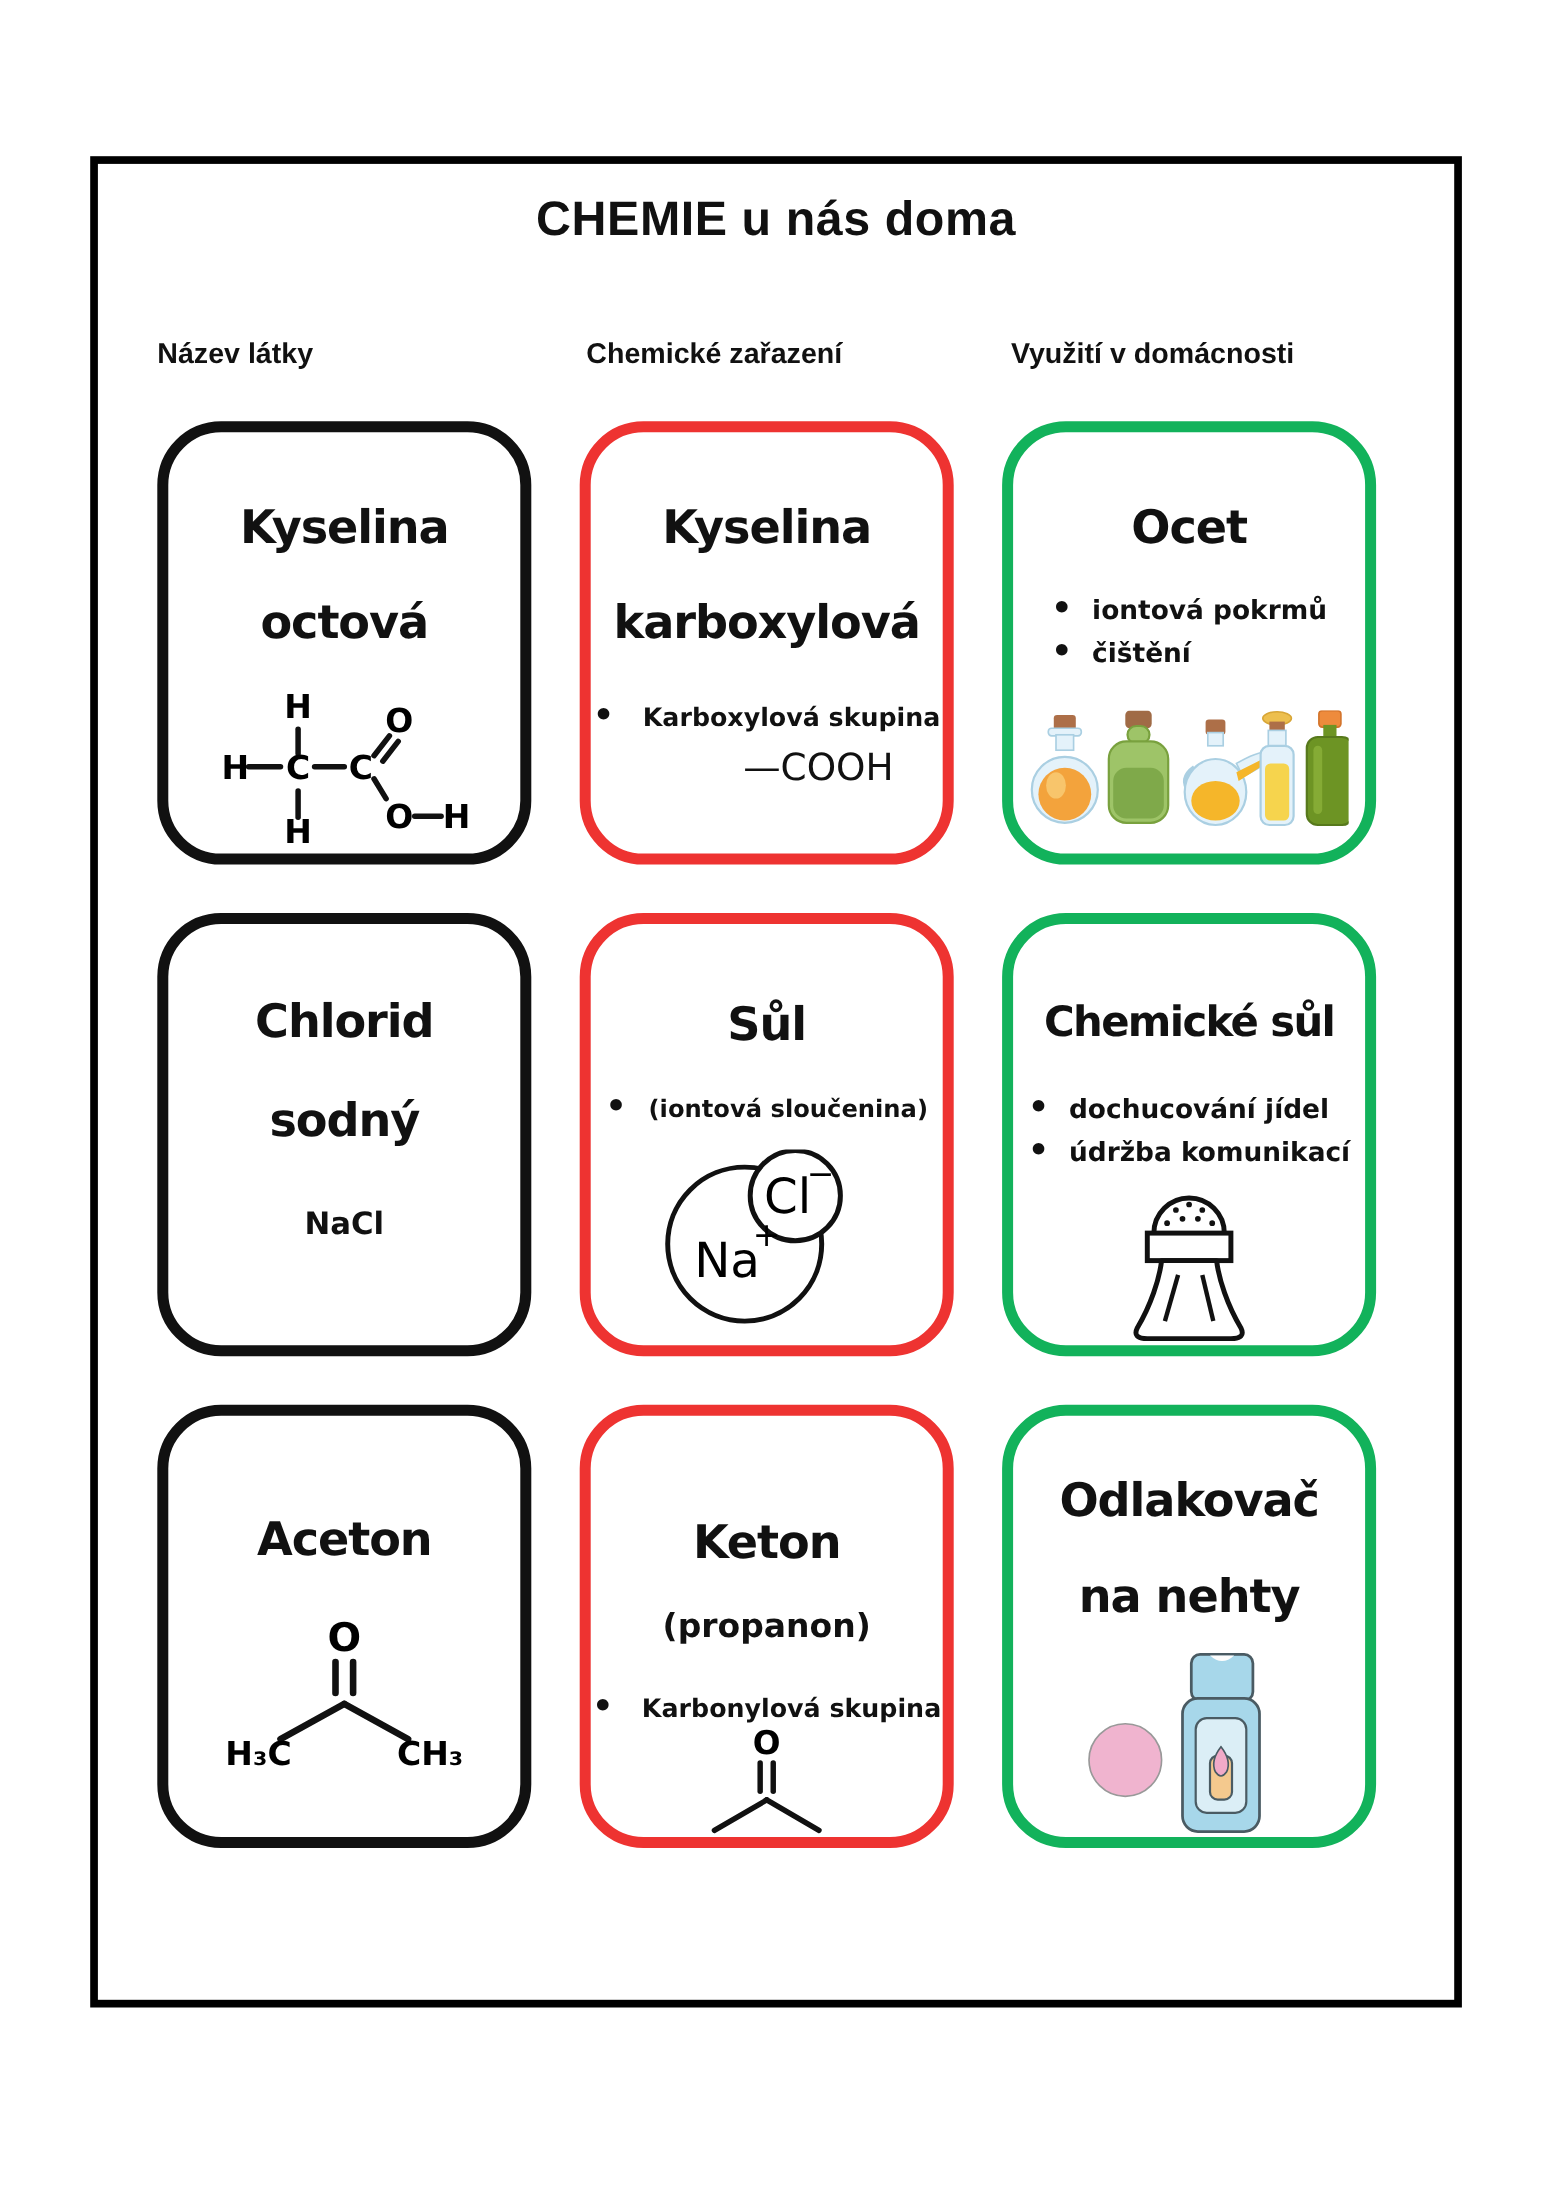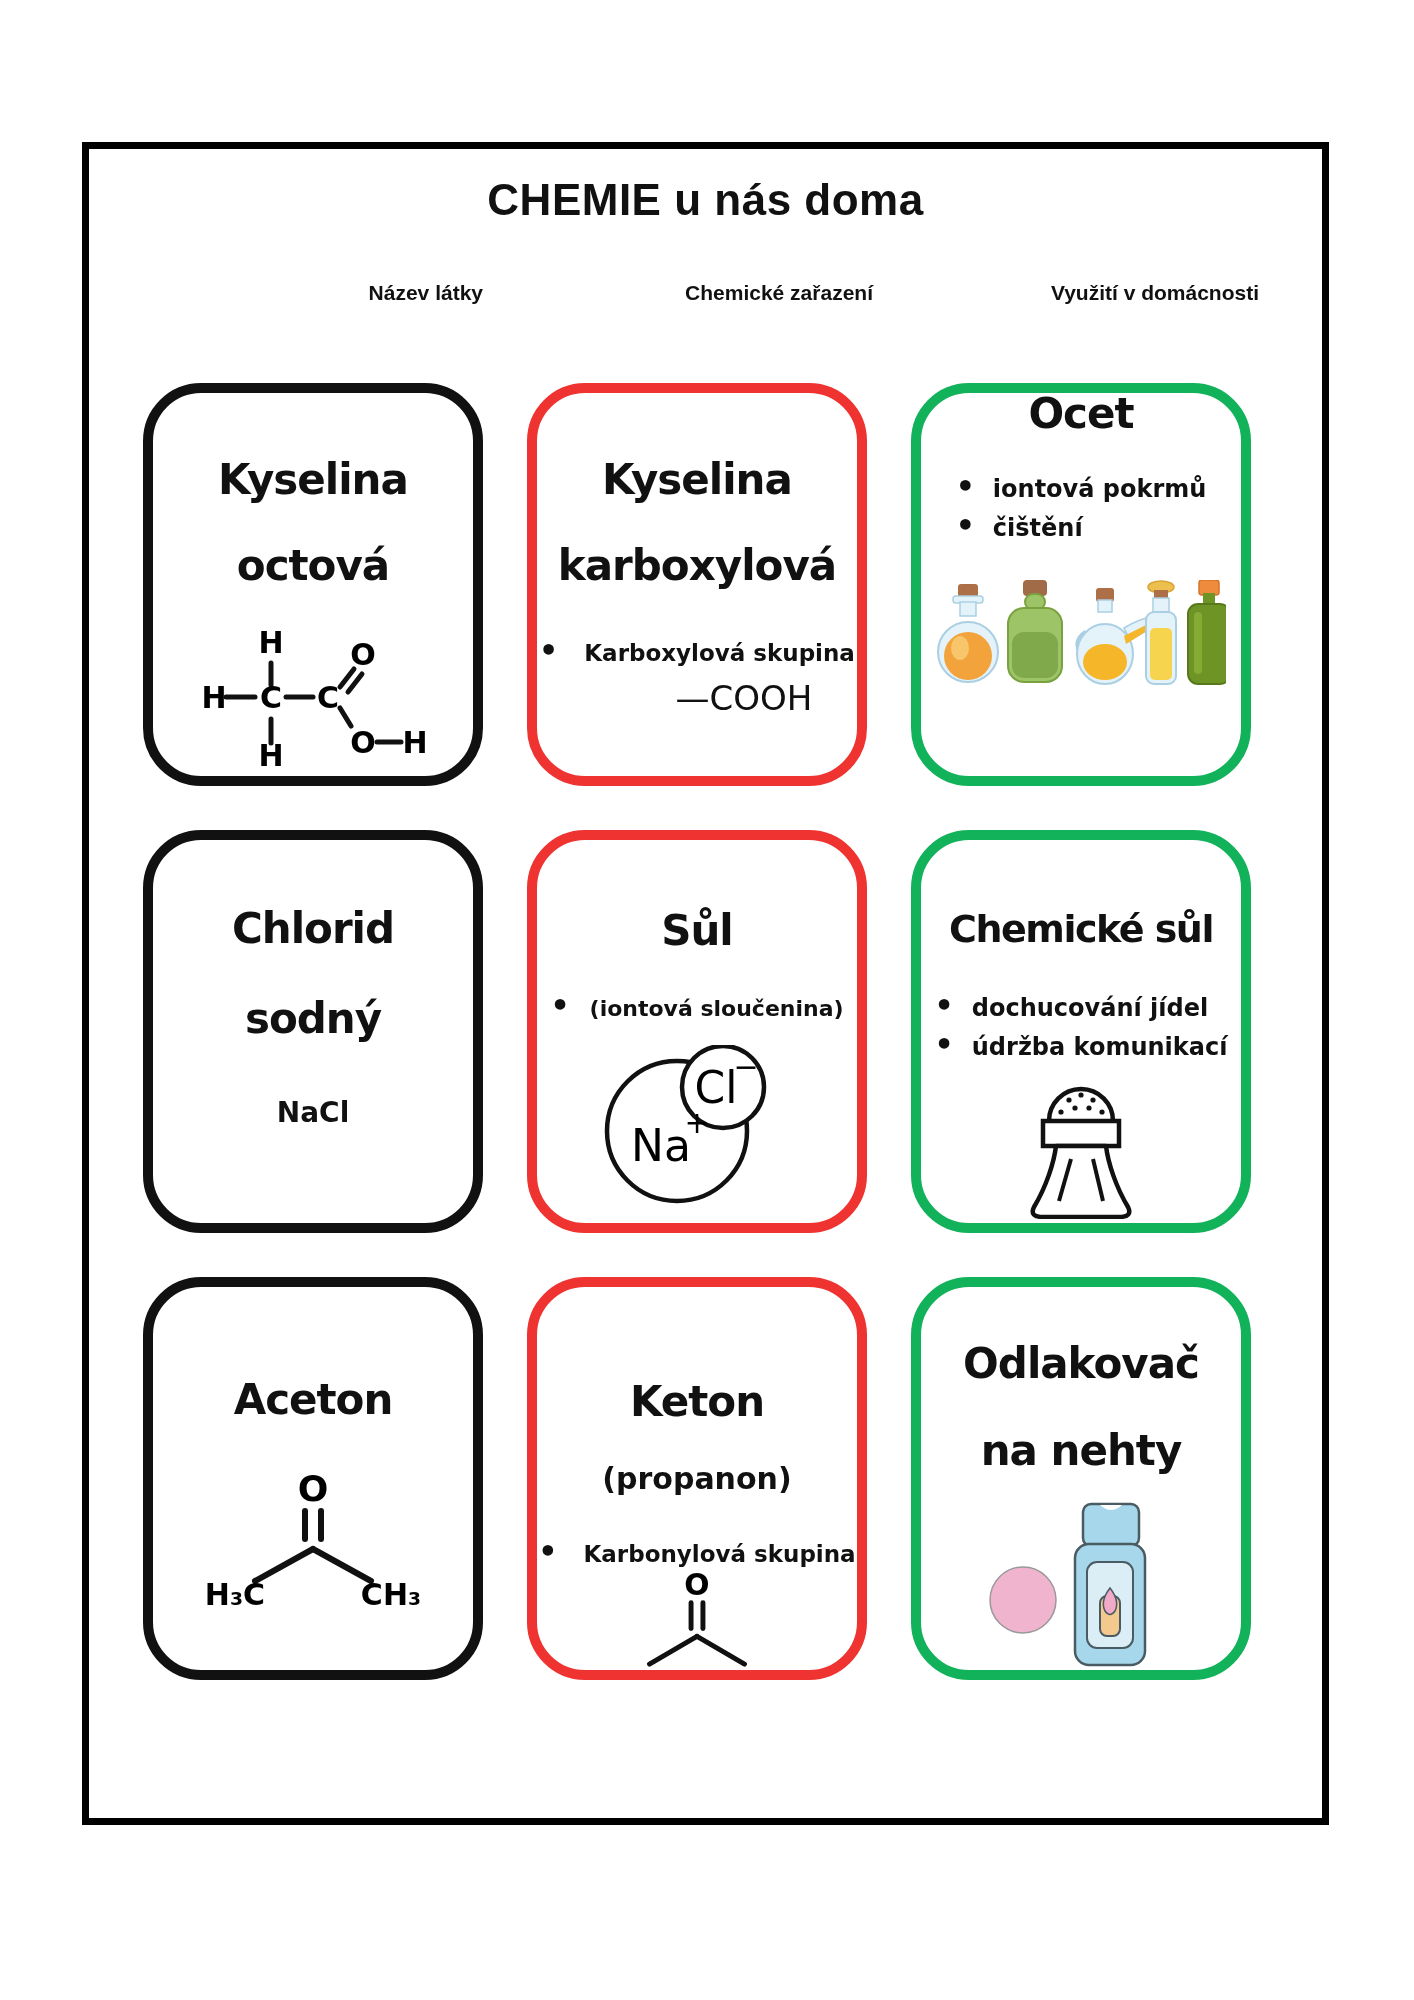--- a/index.html
+++ b/index.html
@@ -2,22 +2,22 @@
 <html><head>
 <meta charset="utf-8">
 <style>
   html,body{margin:0;padding:0;background:#fff;}
   .page{position:relative;width:1414px;height:2000px;background:#fff;overflow:hidden;
         font-family:"DejaVu Sans", sans-serif;color:#111;}
   .frame{position:absolute;left:82px;top:142px;width:1233px;height:1669px;
          border:7px solid #000;background:#fff;}
   .poster-title{position:absolute;top:26px;left:0;width:100%;text-align:center;
          font-family:"Liberation Sans", sans-serif;font-weight:700;font-size:44px;letter-spacing:.5px;}
-  .col-header{position:absolute;top:132px;width:340px;text-align:right;
-         font-family:"Liberation Sans", sans-serif;font-weight:700;font-size:21px;}
+  .col-header{position:absolute;top:157px;width:340px;text-align:left;
+         font-family:"Liberation Sans", sans-serif;font-weight:700;font-size:26px;}
   .col-header.c1{left:54px}.col-header.c2{left:444px}.col-header.c3{left:830px}
 
   .grid{position:absolute;left:54px;top:234px;display:grid;
         grid-template-columns:340px 340px 340px;grid-template-rows:403px 403px 403px;
         column-gap:48px;row-gap:49px;gap:44px;}
   .card{box-sizing:border-box;border-radius:58px;background:#fff;border:10px solid #111;
         display:flex;flex-direction:column;align-items:center;overflow:hidden;}
   .card.red{border-color:#ee3331;}
   .card.green{border-color:#12b25b;}
 
@@ -90,21 +90,21 @@
           <div class="l2">karboxylová</div>
         </div>
         <div class="bullet-row" style="margin-top:52px">
           <span class="dot">•</span>
           <span>Karboxylová skupina</span>
         </div>
         <div class="formula" style="margin-top:12px">—COOH</div>
       </div>
 
       <div class="card green">
-        <div class="card-title" style="">Ocet</div>
+        <div class="card-title" style="margin-top:66px">Ocet</div>
         <div class="bullet-list" style="margin-top:40px">
           <div class="bullet-item">
             <span class="dot">•</span>
             <span>iontová pokrmů</span>
           </div>
           <div class="bullet-item">
             <span class="dot">•</span>
             <span>čištění</span>
           </div>
         </div>

